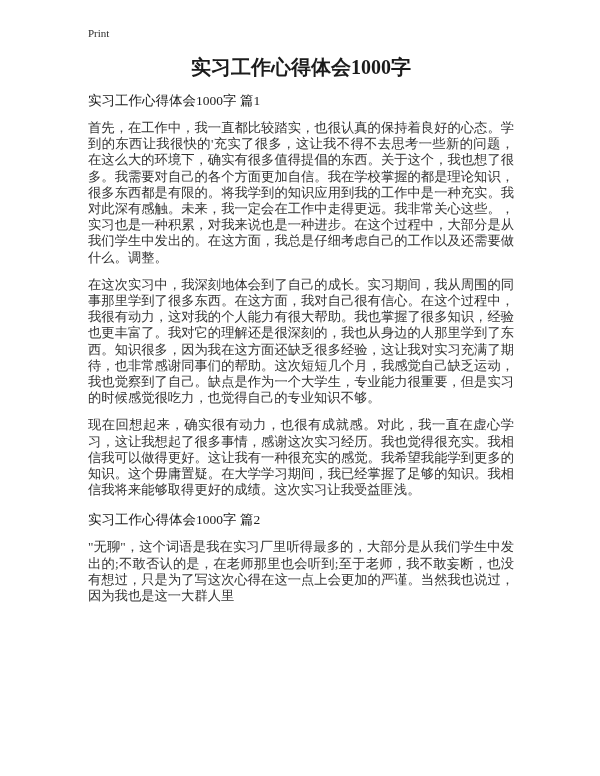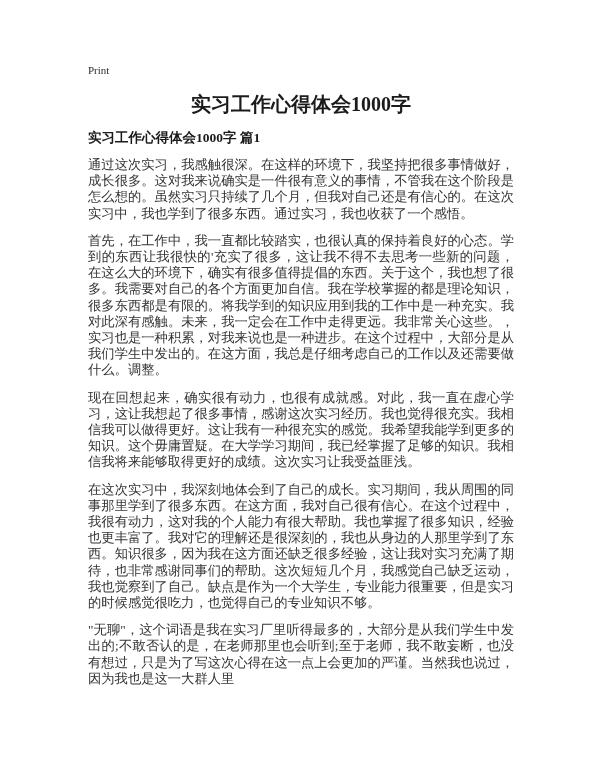--- a/index.html
+++ b/index.html
@@ -15,21 +15,21 @@
     font-family: "Liberation Serif", "DejaVu Serif", serif;
     color: #333333;
   }
   .content {
     position: absolute;
     left: 88px;
     top: 0;
     width: 426px;
   }
   .print-label {
-    margin-top: 64px;
+    margin-top: 27px;
     font-size: 11px;
     line-height: 13px;
     color: #2e2e2e;
     cursor: pointer;
     display: inline-block;
   }
   .doc-title {
     margin: 14px 0 0 0;
     text-align: center;
     font-size: 20px;
@@ -40,21 +40,21 @@
   .doc-subtitle {
     margin-top: 12px;
     font-size: 13px;
     line-height: 16px;
     color: #333333;
   }
   .section-heading {
     margin: 13px 0 11px 0;
     font-size: 13.5px;
     line-height: 17px;
-    font-weight: bold;
+    font-weight: normal;
     color: #1b1b1b;
   }
   .body-paragraph {
     margin: 11px 0;
     font-size: 13.3px;
     line-height: 16.2px;
     text-align: justify;
     color: #333333;
   }
 </style>
@@ -63,25 +63,25 @@
 
 <div class="content">
 
   <div class="print-label">Print</div>
 
   <h1 class="doc-title">实习工作心得体会1000字</h1>
 
 
   <h2 class="section-heading">实习工作心得体会1000字 篇1</h2>
 
-  <p class="body-paragraph">通过这次实习，我感触很深。在这样的环境下，我坚持把很多事情做好，成长很多。这对我来说确实是一件很有意义的事情，不管我在这个阶段是怎么想的。虽然实习只持续了几个月，但我对自己还是有信心的。在这次实习中，我也学到了很多东西。通过实习，我也收获了一个感悟。</p>
 
   <p class="body-paragraph">首先，在工作中，我一直都比较踏实，也很认真的保持着良好的心态。学到的东西让我很快的'充实了很多，这让我不得不去思考一些新的问题，在这么大的环境下，确实有很多值得提倡的东西。关于这个，我也想了很多。我需要对自己的各个方面更加自信。我在学校掌握的都是理论知识，很多东西都是有限的。将我学到的知识应用到我的工作中是一种充实。我对此深有感触。未来，我一定会在工作中走得更远。我非常关心这些。，实习也是一种积累，对我来说也是一种进步。在这个过程中，大部分是从我们学生中发出的。在这方面，我总是仔细考虑自己的工作以及还需要做什么。调整。</p>
 
+  <p class="body-paragraph">在这次实习中，我深刻地体会到了自己的成长。实习期间，我从周围的同事那里学到了很多东西。在这方面，我对自己很有信心。在这个过程中，我很有动力，这对我的个人能力有很大帮助。我也掌握了很多知识，经验也更丰富了。我对它的理解还是很深刻的，我也从身边的人那里学到了东西。知识很多，因为我在这方面还缺乏很多经验，这让我对实习充满了期待，也非常感谢同事们的帮助。这次短短几个月，我感觉自己缺乏运动，我也觉察到了自己。缺点是作为一个大学生，专业能力很重要，但是实习的时候感觉很吃力，也觉得自己的专业知识不够。</p>
+
   <p class="body-paragraph">现在回想起来，确实很有动力，也很有成就感。对此，我一直在虚心学习，这让我想起了很多事情，感谢这次实习经历。我也觉得很充实。我相信我可以做得更好。这让我有一种很充实的感觉。我希望我能学到更多的知识。这个毋庸置疑。在大学学习期间，我已经掌握了足够的知识。我相信我将来能够取得更好的成绩。这次实习让我受益匪浅。</p>
 
-  <p class="body-paragraph">在这次实习中，我深刻地体会到了自己的成长。实习期间，我从周围的同事那里学到了很多东西。在这方面，我对自己很有信心。在这个过程中，我很有动力，这对我的个人能力有很大帮助。我也掌握了很多知识，经验也更丰富了。我对它的理解还是很深刻的，我也从身边的人那里学到了东西。知识很多，因为我在这方面还缺乏很多经验，这让我对实习充满了期待，也非常感谢同事们的帮助。这次短短几个月，我感觉自己缺乏运动，我也觉察到了自己。缺点是作为一个大学生，专业能力很重要，但是实习的时候感觉很吃力，也觉得自己的专业知识不够。</p>
-
+  <h2 class="section-heading">实习工作心得体会1000字 篇2</h2>
 
 
   <p class="body-paragraph">"无聊"，这个词语是我在实习厂里听得最多的，大部分是从我们学生中发出的;不敢否认的是，在老师那里也会听到;至于老师，我不敢妄断，也没有想过，只是为了写这次心得在这一点上会更加的严谨。当然我也说过，因为我也是这一大群人里</p>
 
 </div>
 
 </body></html>

